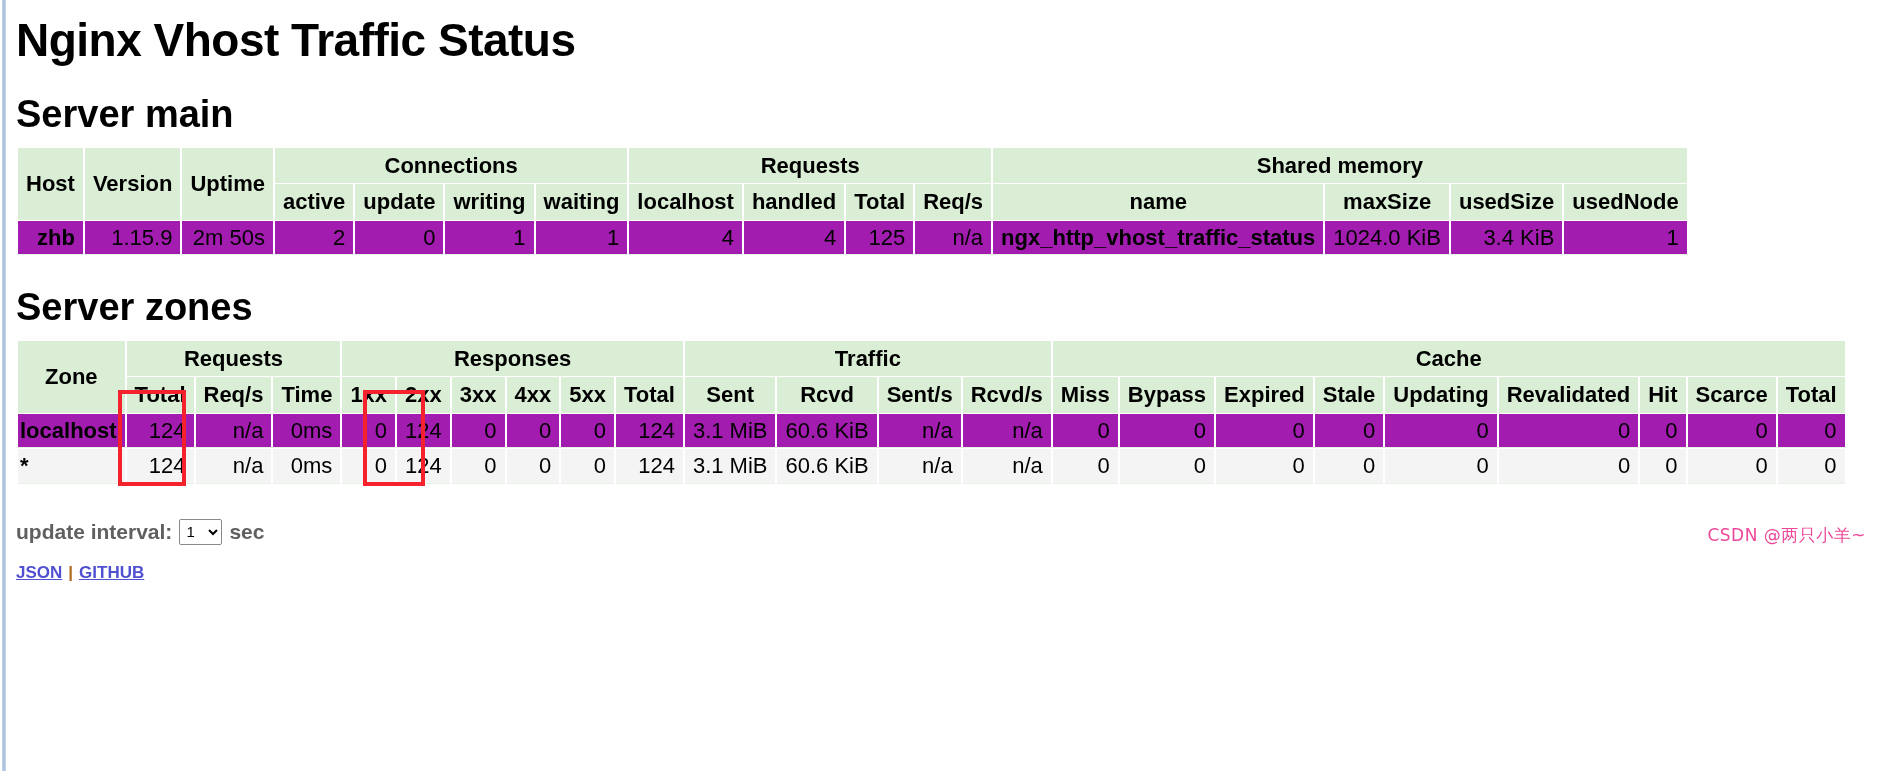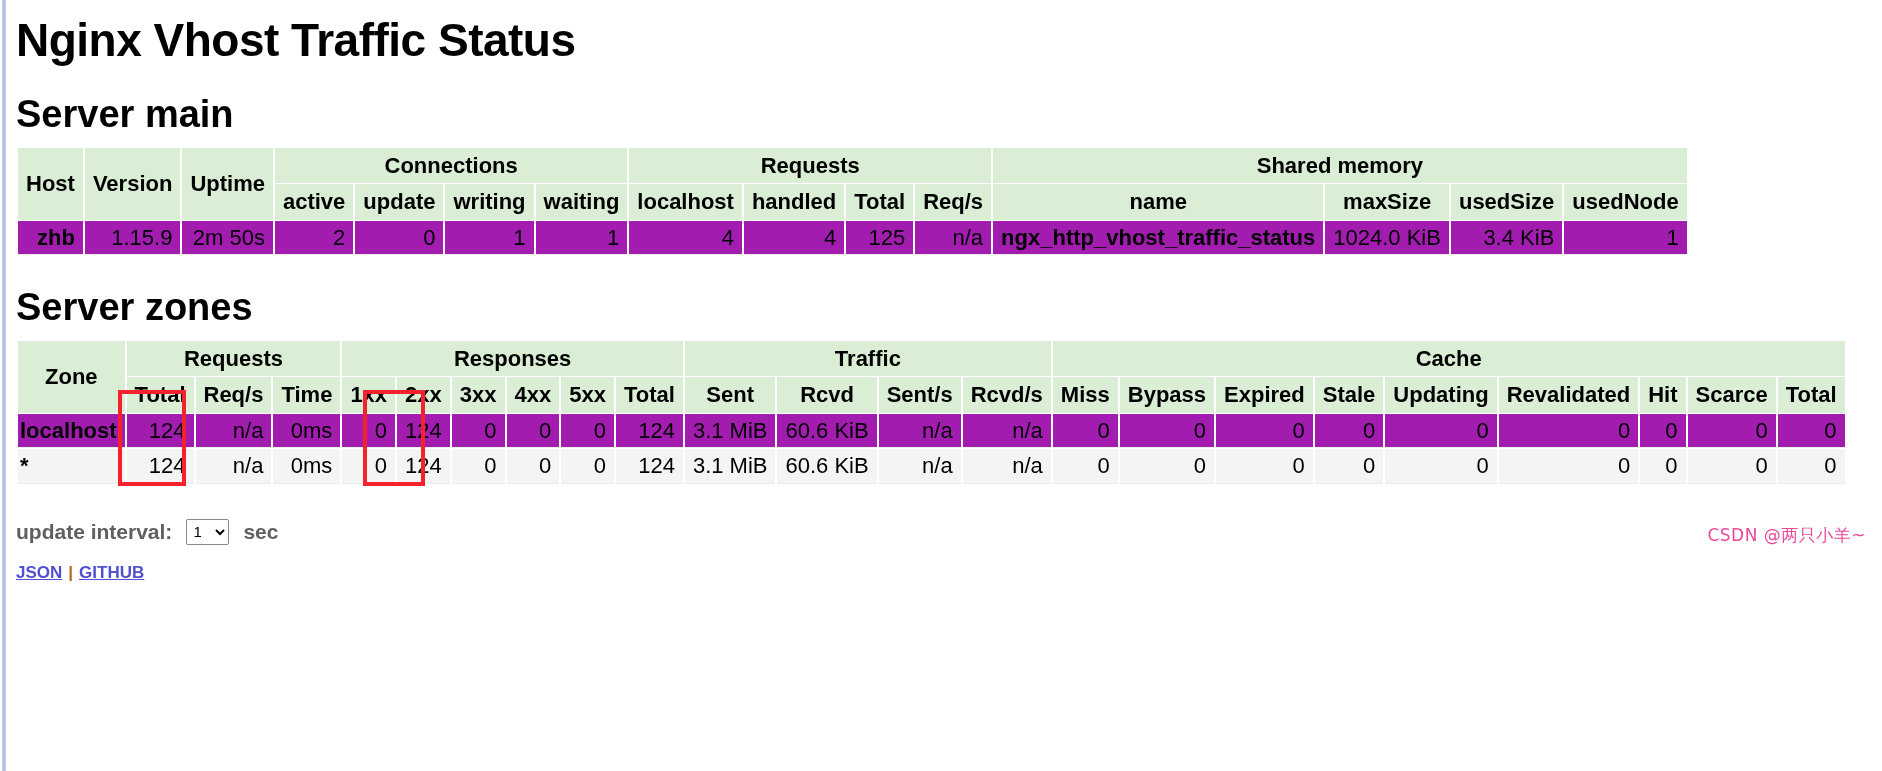--- a/index.html
+++ b/index.html
@@ -77,21 +77,21 @@
     z-index: 5;
   }
 
   .footer-line {
     margin-top: 30px;
     font-size: 21px;
     font-weight: bold;
     color: #606060;
     display: flex;
     align-items: center;
-    gap: 14px;
+    gap: 7px;
   }
   select.interval-select {
     font-family: "Liberation Sans", sans-serif;
     font-size: 15px;
     padding: 1px 2px;
     color: #000;
     background: #ffffff;
     border: 1px solid #8a8a8a;
     border-radius: 2px;
     height: 26px;

